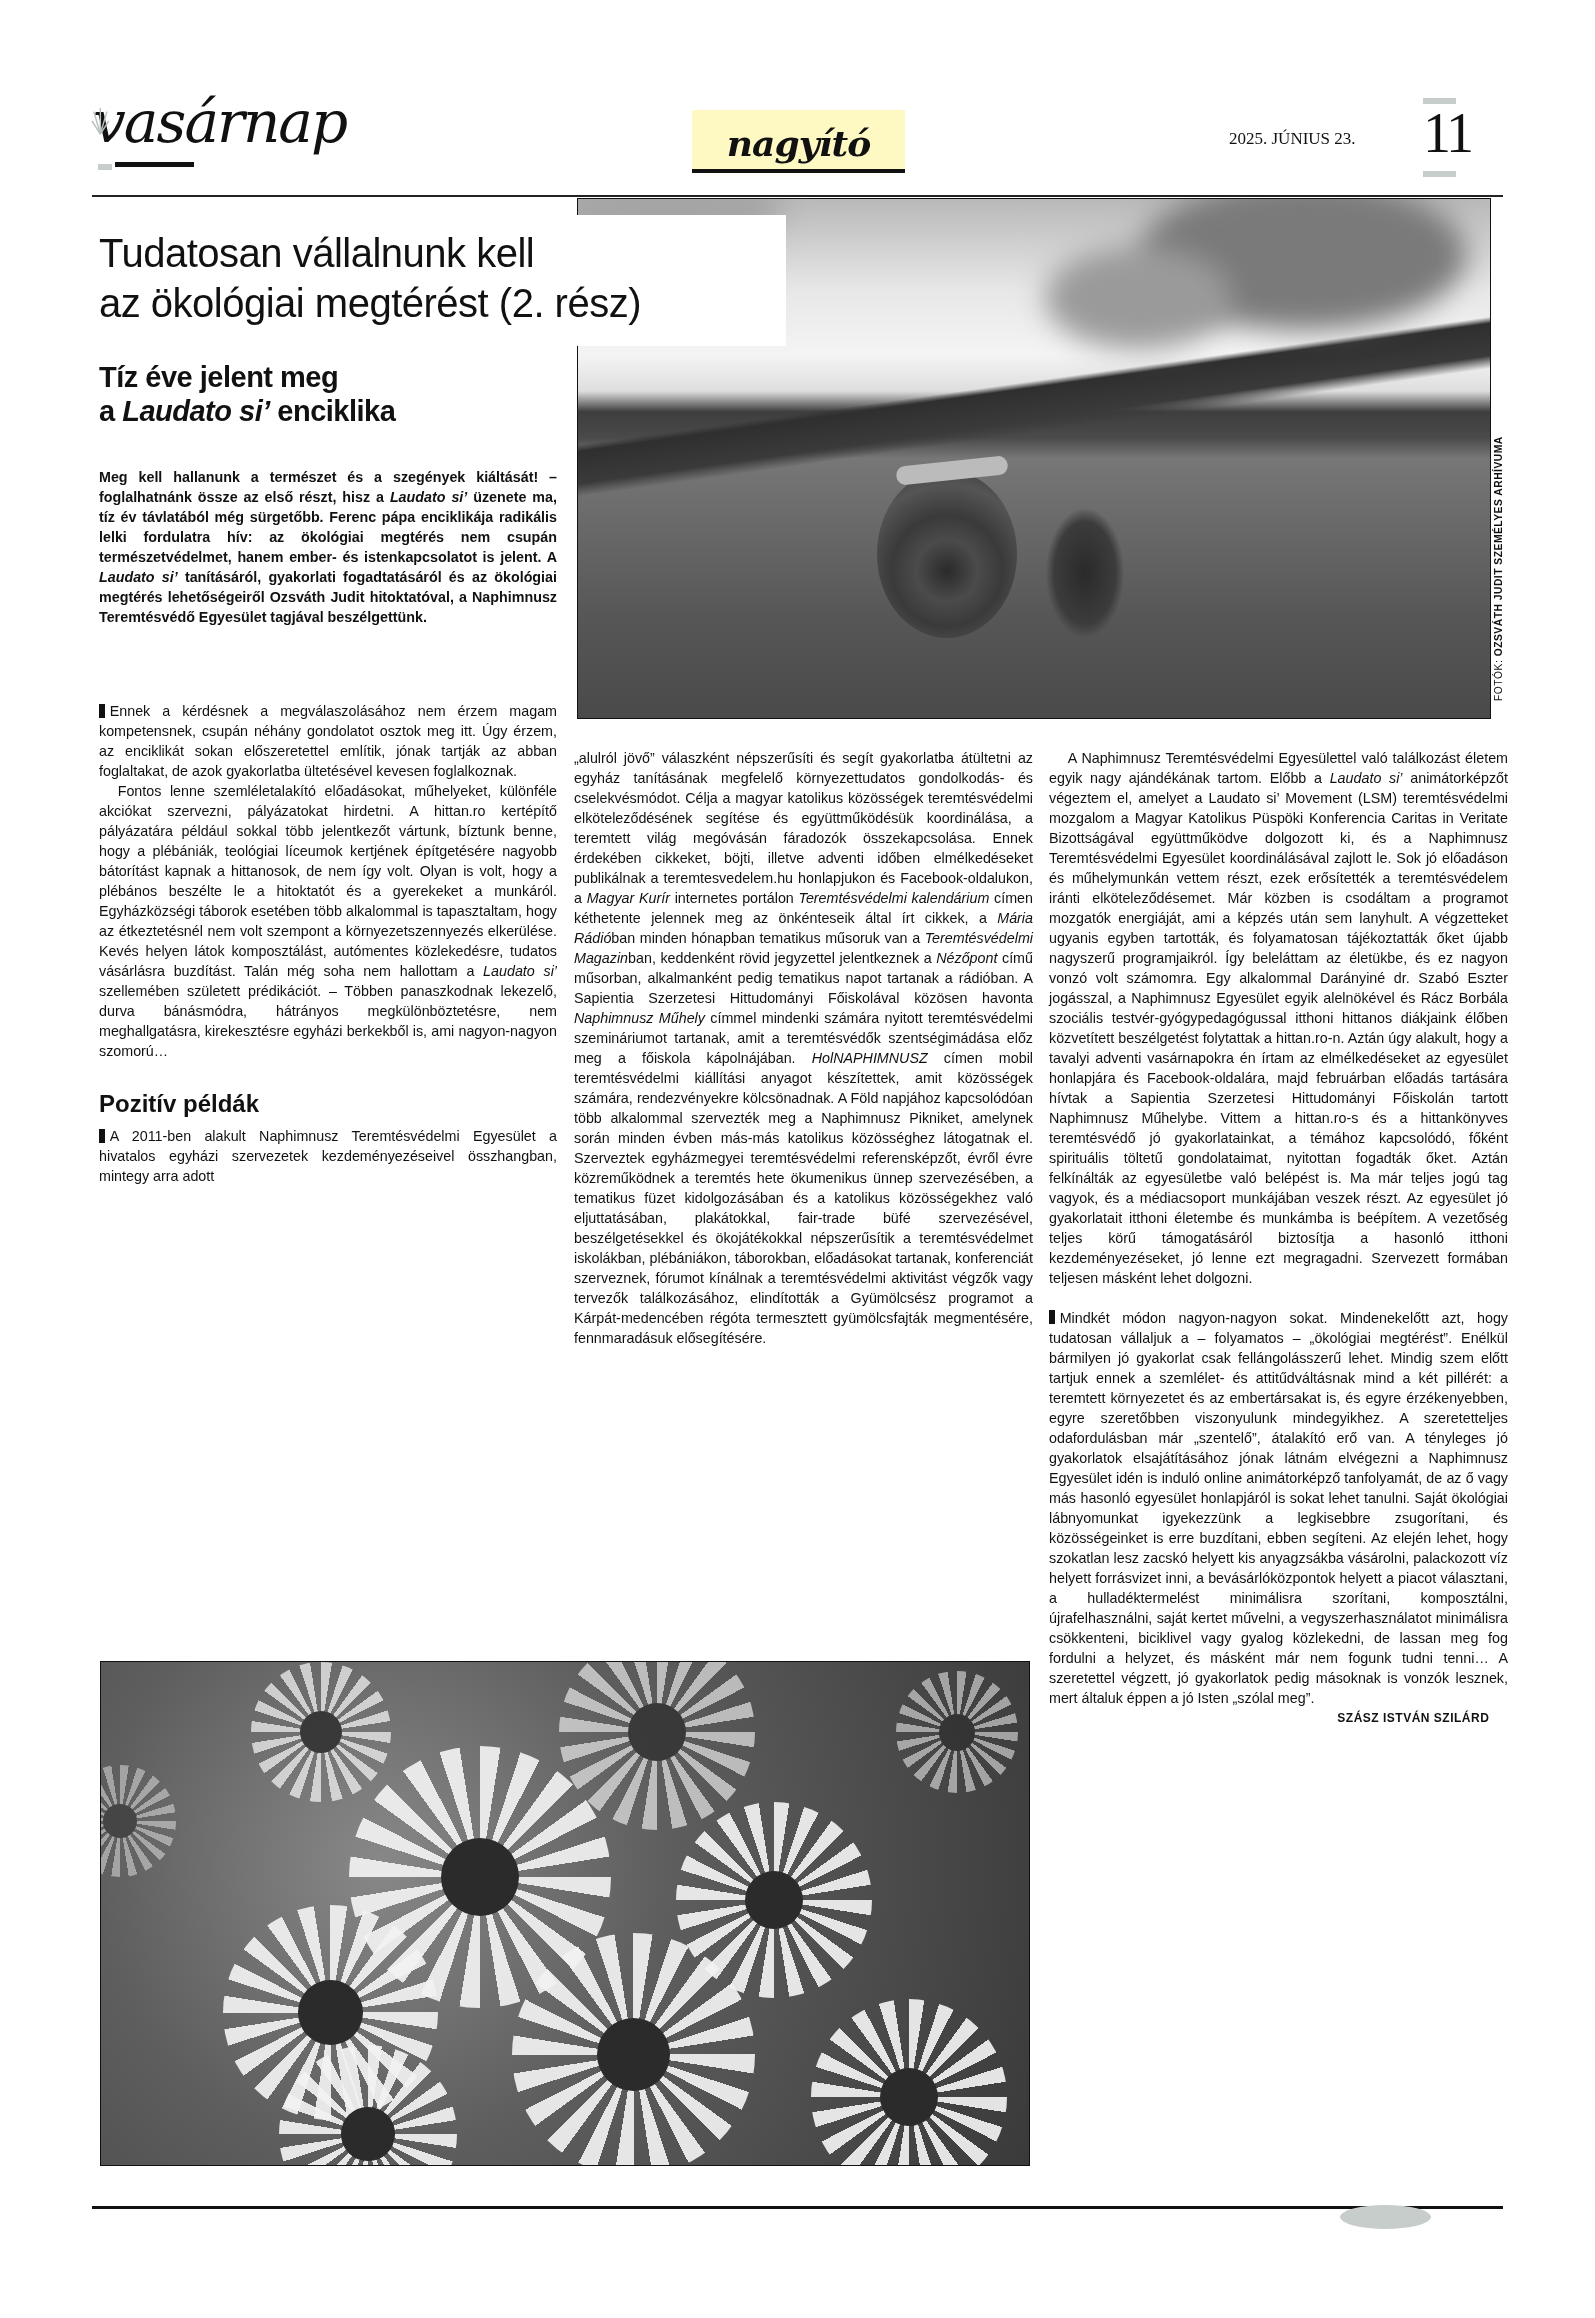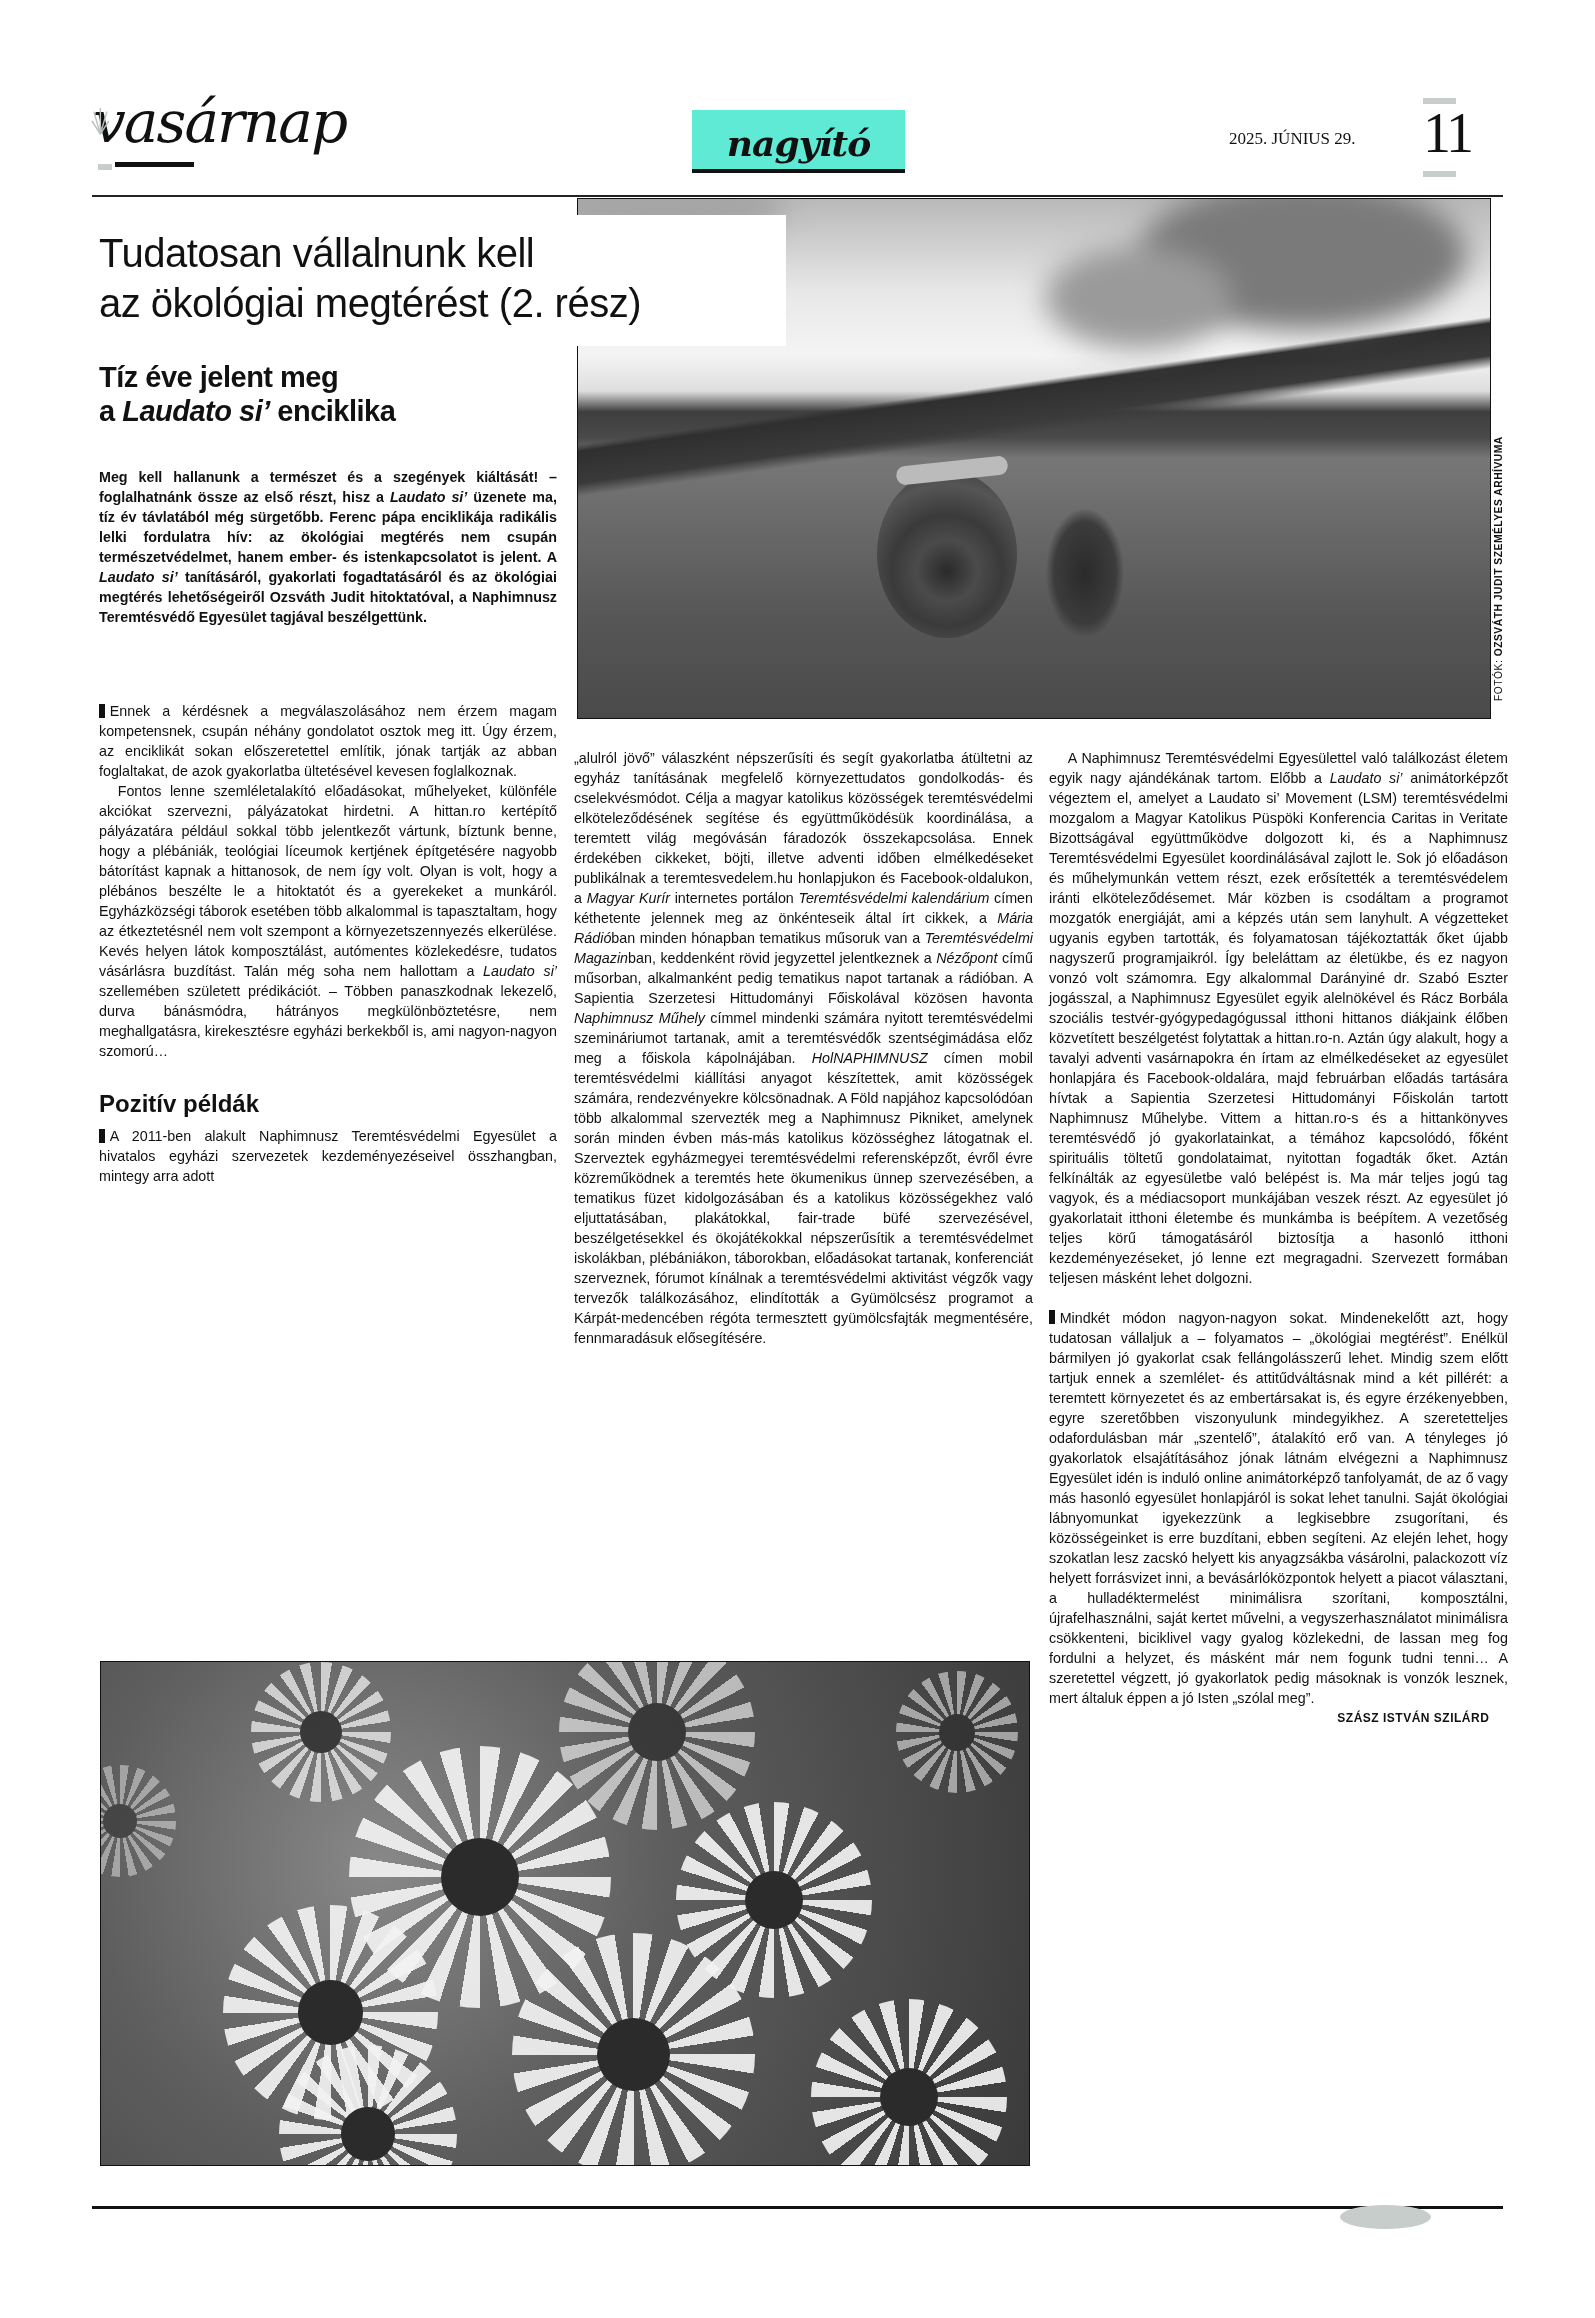--- a/index.html
+++ b/index.html
@@ -6,21 +6,21 @@
   html, body { width: 1595px; height: 2319px; background: #ffffff; overflow: hidden; }
   body { position: relative; font-family: "Liberation Sans", "DejaVu Sans", sans-serif; color: #111; }
 
   
   .masthead { position: absolute; left: 0; top: 0; width: 1595px; height: 196px; }
   .brand { position: absolute; left: 93px; top: 93px; }
   .brand-name { font-family: "DejaVu Serif", "Liberation Serif", serif; font-style: italic; font-size: 58px; letter-spacing: -1.9px; color: #111; line-height: 1; }
   .brand-sun { position: absolute; left: -1.9px; top: 14px; width: 18.7px; height: 28px; }
   .brand-underline { position: absolute; left: 4.7px; top: 71px; width: 14px; height: 5.6px; background: #c7cdca; }
   .brand-underline2 { position: absolute; left: 21.5px; top: 69px; width: 79px; height: 4.7px; background: #111; }
-  .section-tag { position: absolute; left: 692px; top: 110px; width: 213px; height: 61px; background: #5eead4; }
+  .section-tag { position: absolute; left: 692px; top: 110px; width: 213px; height: 61px; background: #fef9c3; }
   .section-tag span { position: absolute; left: 0; right: 0; top: 11.7px; text-align: center; font-family: "DejaVu Serif", serif; font-style: italic; font-weight: bold; font-size: 36px; letter-spacing: -0.9px; }
   .section-tag-bar { position: absolute; left: 692px; top: 169px; width: 213px; height: 3.7px; background: #111; }
   .issue-date { position: absolute; left: 1229px; top: 129px; font-family: "Liberation Serif", serif; font-size: 17px; letter-spacing: 0px; }
   .page-num { position: absolute; left: 1423px; top: 105px; font-family: "Liberation Serif", serif; font-size: 56px; letter-spacing: -2.8px; line-height: 1; }
   .page-bar-top { position: absolute; left: 1423px; top: 98px; width: 33px; height: 5.6px; background: #c7cdca; }
   .page-bar-bot { position: absolute; left: 1423px; top: 171px; width: 33px; height: 5.6px; background: #c7cdca; }
   .top-rule { position: absolute; left: 92px; top: 195px; width: 1411px; height: 2.3px; background: #222; }
 
   
   .hero { position: absolute; left: 577px; top: 198px; width: 914px; height: 521px; border: 1.4px solid #111;
@@ -83,21 +83,21 @@
     <span class="brand-name">vasárnap</span>
     <div class="brand-underline"></div>
     <div class="brand-underline2"></div>
   </div>
 
   <div class="section-tag">
     <span>nagyító</span>
   </div>
   <div class="section-tag-bar"></div>
 
-  <div class="issue-date">2025. JÚNIUS 29.</div>
+  <div class="issue-date">2025. JÚNIUS 23.</div>
   <div class="page-bar-top"></div>
   <div class="page-num">11</div>
   <div class="page-bar-bot"></div>
 </header>
 <div class="top-rule"></div>
 
 <figure class="hero" title="Hay bale in a meadow with a person lying on top, forested hills behind">
   <div class="hero-cloud" style="left:561px;top:-18.7px;width:327px;height:150px;"></div>
   <div class="hero-cloud" style="left:467px;top:47px;width:187px;height:103px;background:#9a9a9a;"></div>
   <div class="hero-cloud" style="left:-28px;top:-28px;width:234px;height:75px;background:#a5a5a5;"></div>

